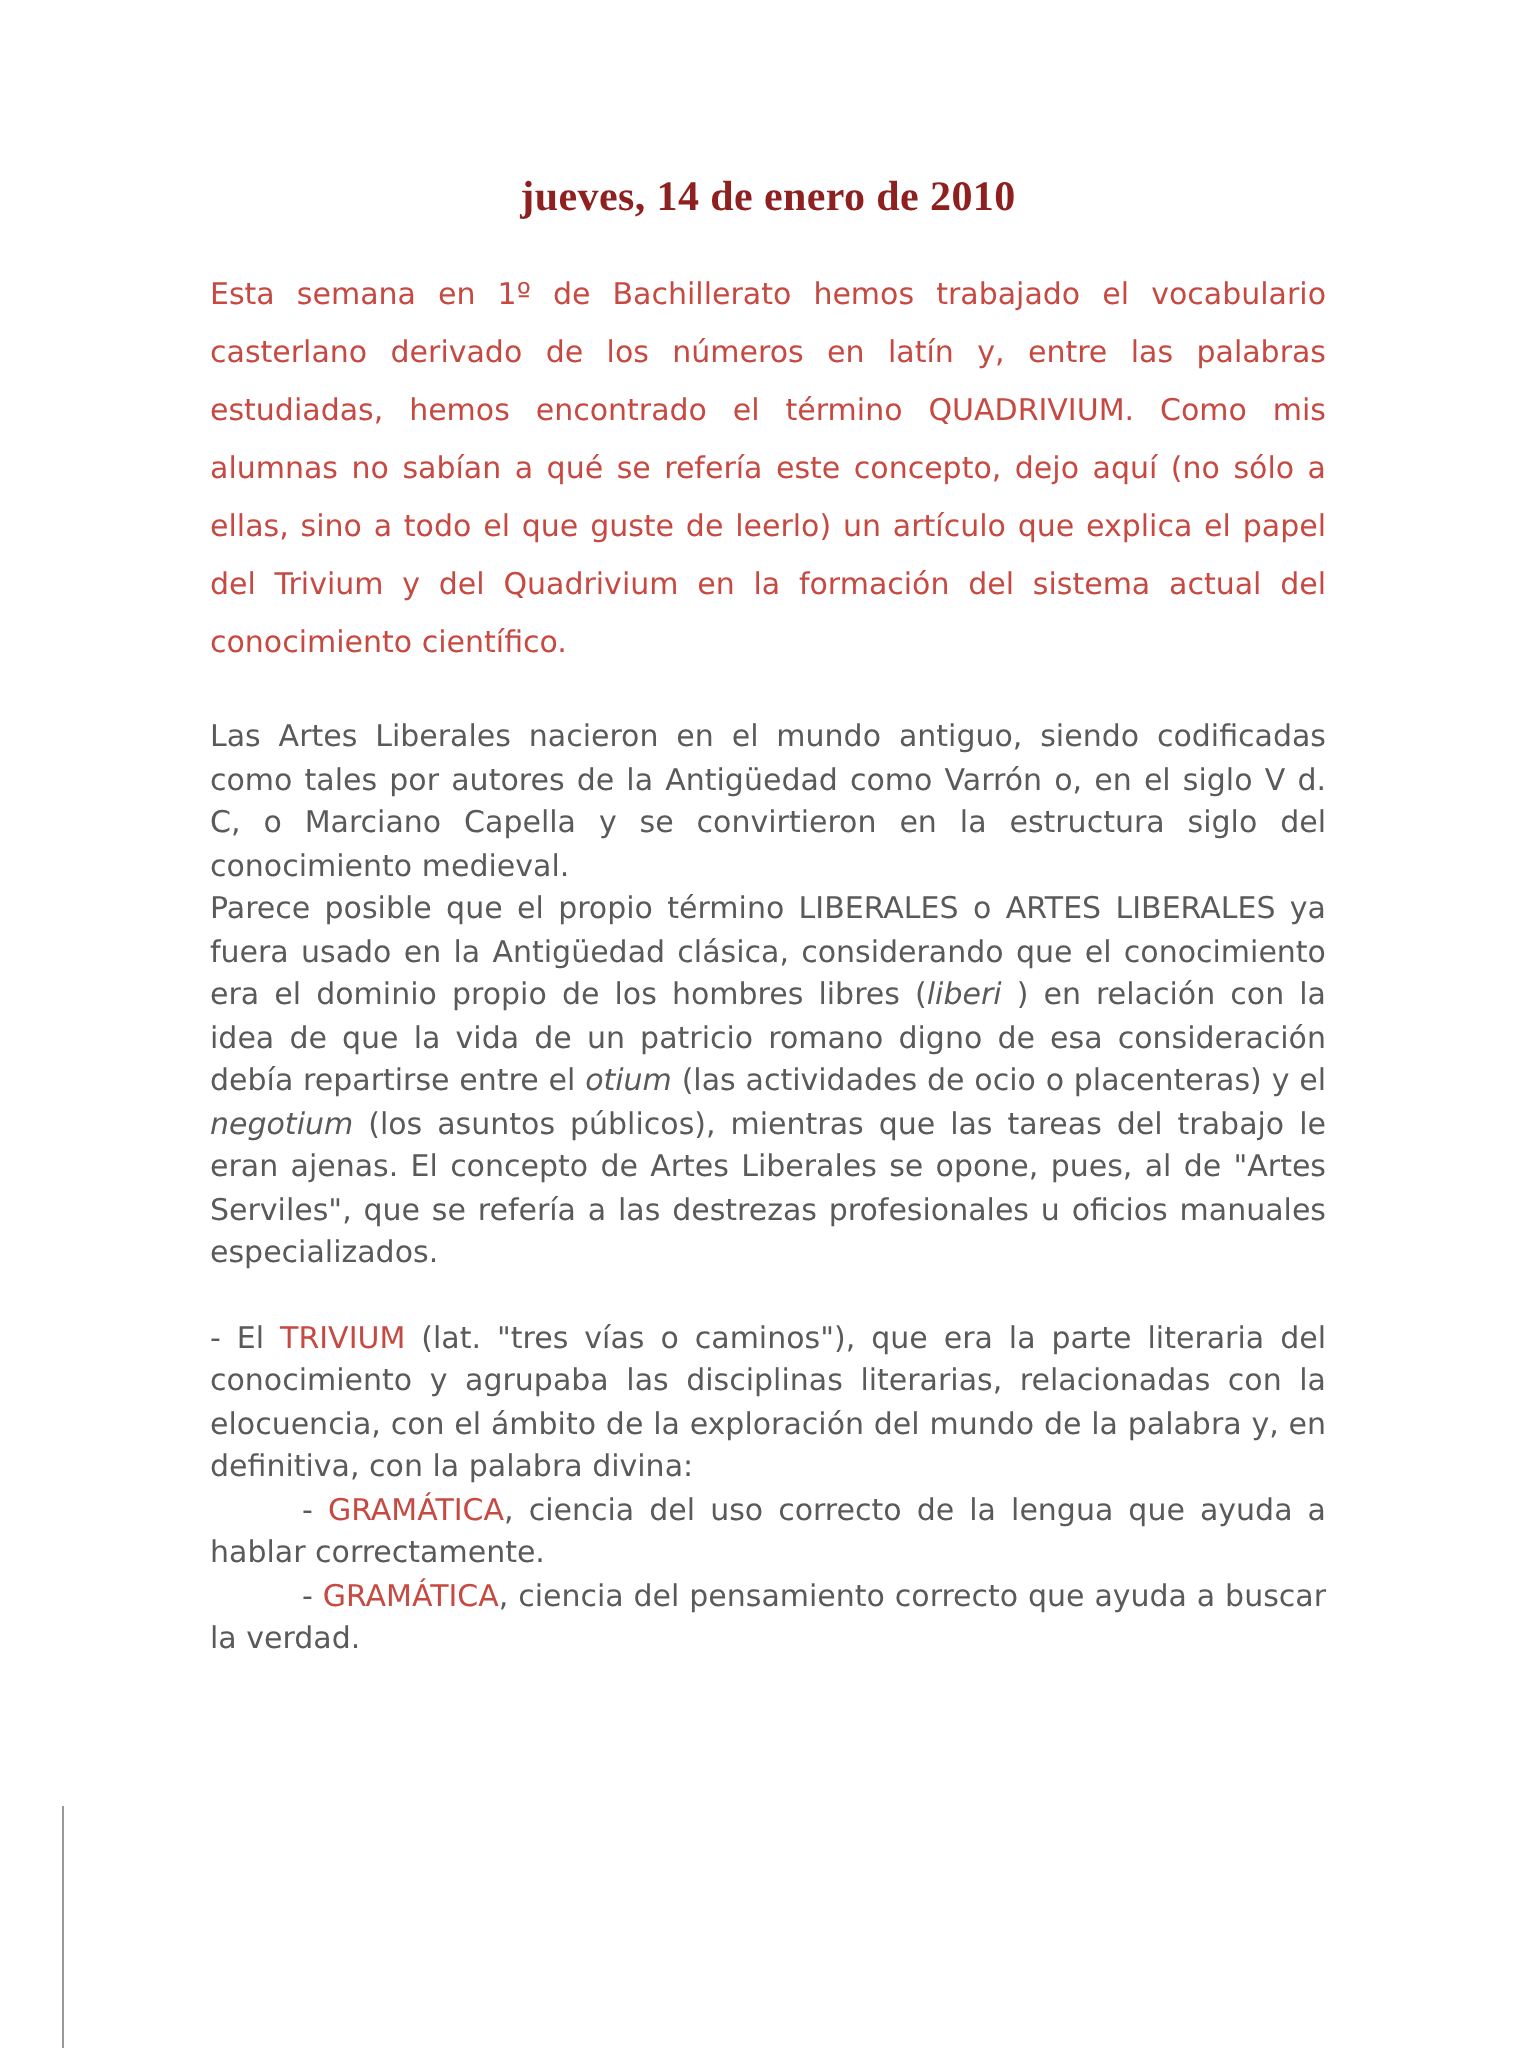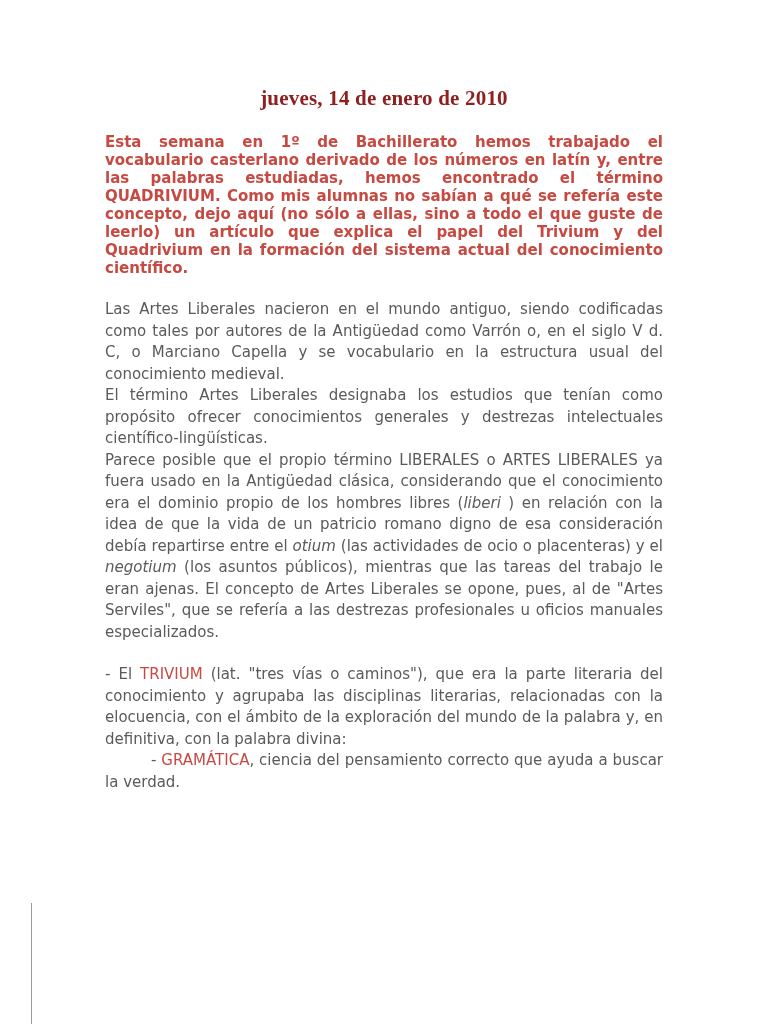--- a/index.html
+++ b/index.html
@@ -35,24 +35,23 @@
     font-size: 15.5px;
     font-weight: bold;
     text-align: center;
     color: var(--title-red);
     margin: 0 0 26px 0;
     letter-spacing: 0.3px;
   }
   .intro-paragraph {
     color: var(--accent-red);
     font-size: 15px;
-    line-height: 18px;
+    line-height: 29px;
     text-align: justify;
     margin: 0 0 22px 0;
-    font-weight: bold;
   }
   .section-heading {
     font-size: 15.5px;
     font-weight: bold;
     color: var(--heading-black);
     margin: 0;
     line-height: 22px;
   }
   .para {
     margin: 0;
@@ -79,28 +78,28 @@
 
 <div class="page">
   <div class="content">
 
     <h1 class="date-title">jueves, 14 de enero de 2010</h1>
 
 
     <p class="intro-paragraph">Esta semana en 1º de Bachillerato hemos trabajado el vocabulario casterlano derivado de los números en latín y, entre las palabras estudiadas, hemos encontrado el término QUADRIVIUM. Como mis alumnas no sabían a qué se refería este concepto, dejo aquí (no sólo a ellas, sino a todo el que guste de leerlo) un artículo que explica el papel del Trivium y del Quadrivium en la formación del sistema actual del conocimiento científico.</p>
 
 
-    <p class="para"><span>Las Artes Liberales nacieron en el mundo antiguo, siendo codificadas como tales por autores de la Antigüedad como Varrón o, en el siglo V d. C, o Marciano Capella y se vocabulario en la estructura usual del conocimiento medieval.</span></p>
+    <p class="para"><span>Las Artes Liberales nacieron en el mundo antiguo, siendo codificadas como tales por autores de la Antigüedad como Varrón o, en el siglo V d. C, o Marciano Capella y se convirtieron en la estructura siglo del conocimiento medieval.</span></p>
 
-    <p class="para"><span> El término Artes Liberales designaba los estudios que tenían como propósito ofrecer conocimientos generales y destrezas intelectuales científico-lingüísticas.</span></p>
 
     <p class="para"><span>Parece posible que el propio término LIBERALES o ARTES LIBERALES ya fuera usado en la Antigüedad clásica, considerando que el conocimiento era el dominio propio de los hombres libres (</span><span class="seg-italic">liberi</span><span> ) en relación con la idea de que la vida de un patricio romano digno de esa consideración debía repartirse entre el </span><span class="seg-italic">otium</span><span> (las actividades de ocio o placenteras) y el </span><span class="seg-italic">negotium</span><span> (los asuntos públicos), mientras que las tareas del trabajo le eran ajenas. El concepto de Artes Liberales se opone, pues, al de "Artes Serviles", que se refería a las destrezas profesionales u oficios manuales especializados.</span></p>
 
 
     <p class="para spaced"><span>- El </span><span class="seg-red">TRIVIUM</span><span> (lat. "tres vías o caminos"), que era la parte literaria del conocimiento y agrupaba las disciplinas literarias, relacionadas con la elocuencia,  con el ámbito de la exploración del mundo de la palabra y, en definitiva, con la palabra divina:</span></p>
 
+    <p class="para first-line-indent"><span>- </span><span class="seg-red">GRAMÁTICA</span><span>, ciencia del uso correcto de la lengua que ayuda a hablar correctamente.</span></p>
 
     <p class="para first-line-indent"><span>- </span><span class="seg-red">GRAMÁTICA</span><span>, ciencia del pensamiento correcto que ayuda a buscar la verdad.</span></p>
 
   </div>
 
   <div class="edge-line"></div>
 </div>
 
 </body></html>

